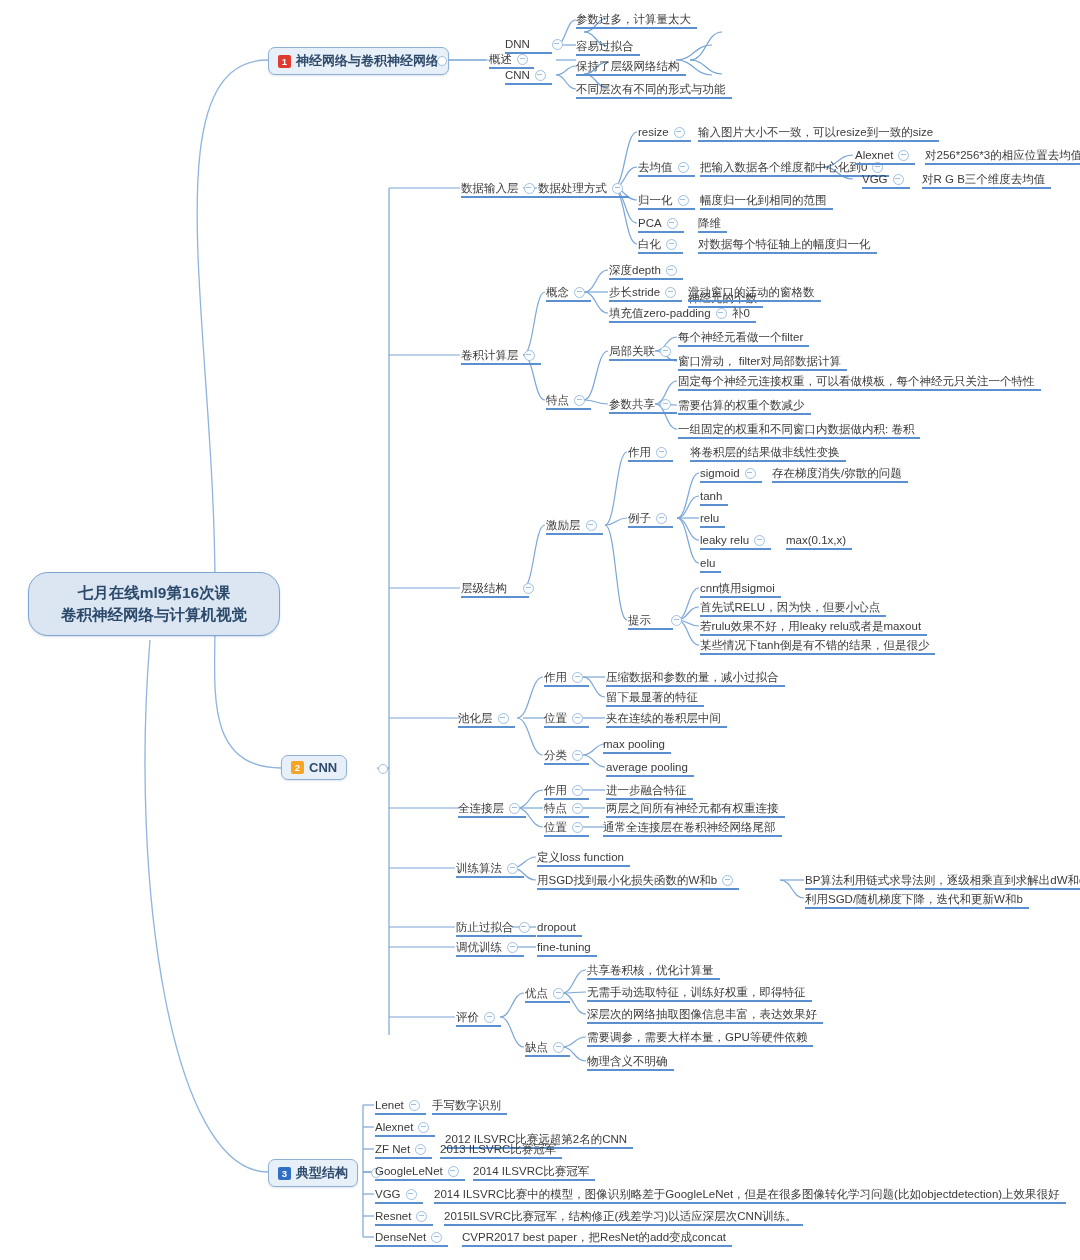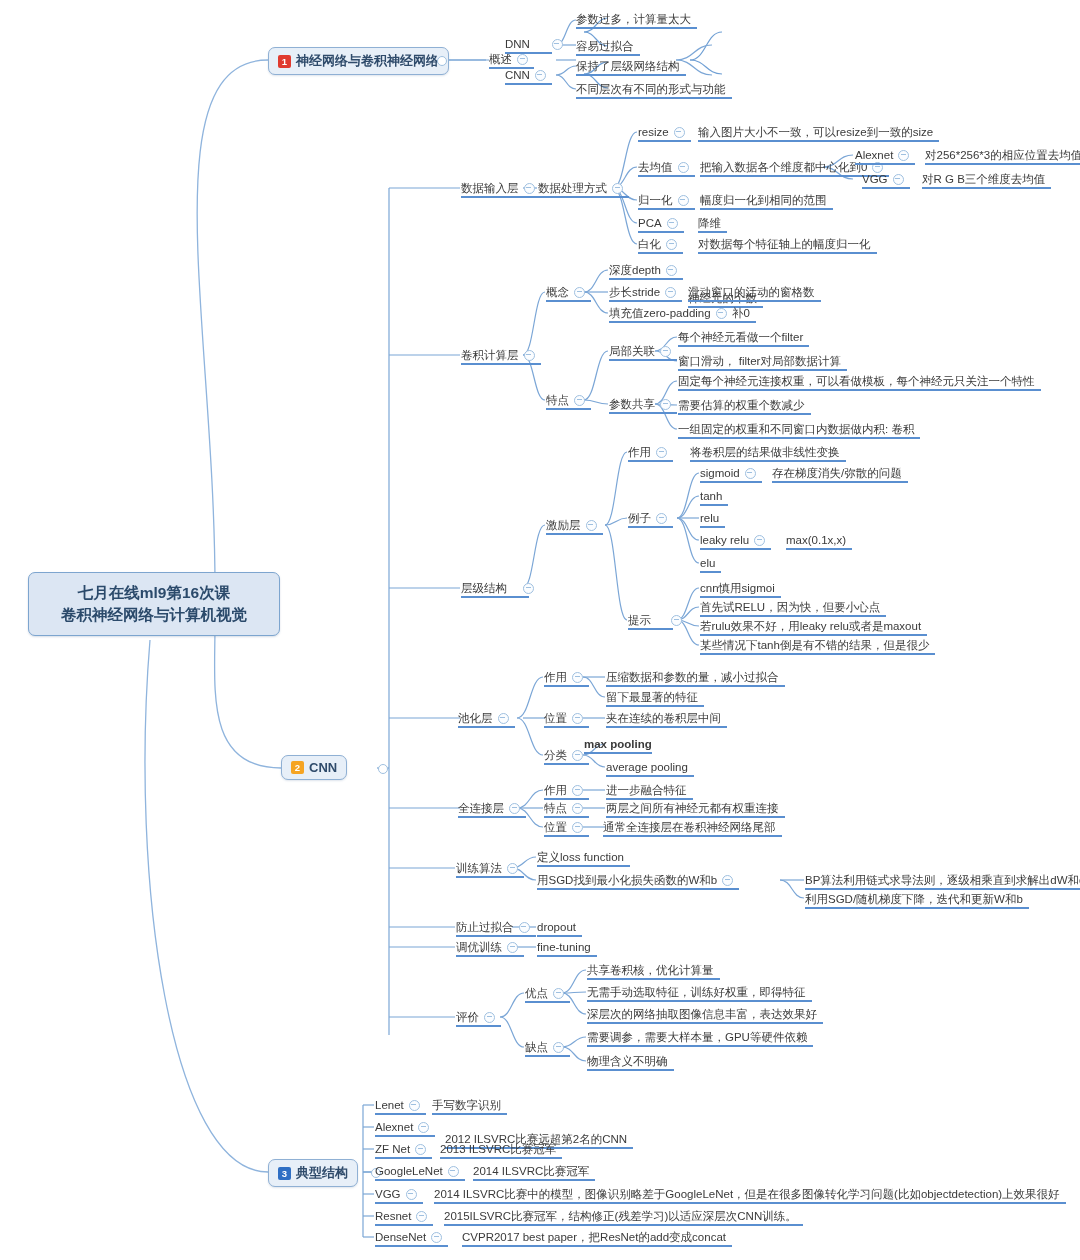--- a/index.html
+++ b/index.html
@@ -49,21 +49,21 @@
   .cg:after{
     content:"";position:absolute;left:1.5px;top:3.5px;
     width:5px;height:1px;background:#9fc0e0;
   }
 
   
   .center{
     position:absolute;
     background:#dce6f3;
     border:1.6px solid #7da5cf;
-    border-radius:7px;
+    border-radius:20px;
     box-shadow:0 1px 2px rgba(90,120,160,.25);
     color:#2b4a6b;
     font-weight:bold;
     font-size:15.5px;
     line-height:22px;
     text-align:center;
     display:flex;flex-direction:column;
     align-items:center;justify-content:center;
   }
   .branch{
@@ -570,21 +570,21 @@
   </div>
   <div class="node" style="left:606px;top:711px;">
     <span class="txt">夹在连续的卷积层中间</span>
     <span class="ul" style="width: 121px;"></span>
   </div>
   <div class="node" style="left:544px;top:748px;">
     <span class="txt">分类</span>
     <span class="cg"></span>
     <span class="ul" style="width: 45px;"></span>
   </div>
-  <div class="node" style="left:584px;top:737px;font-weight:bold;">
+  <div class="node" style="left:603px;top:737px;">
     <span class="txt">max pooling</span>
     <span class="ul" style="width: 68.0156px;"></span>
   </div>
   <div class="node" style="left:606px;top:760px;">
     <span class="txt">average pooling</span>
     <span class="ul" style="width: 87.8438px;"></span>
   </div>
 
   <div class="node" style="left:458px;top:801px;">
     <span class="txt">全连接层</span>

